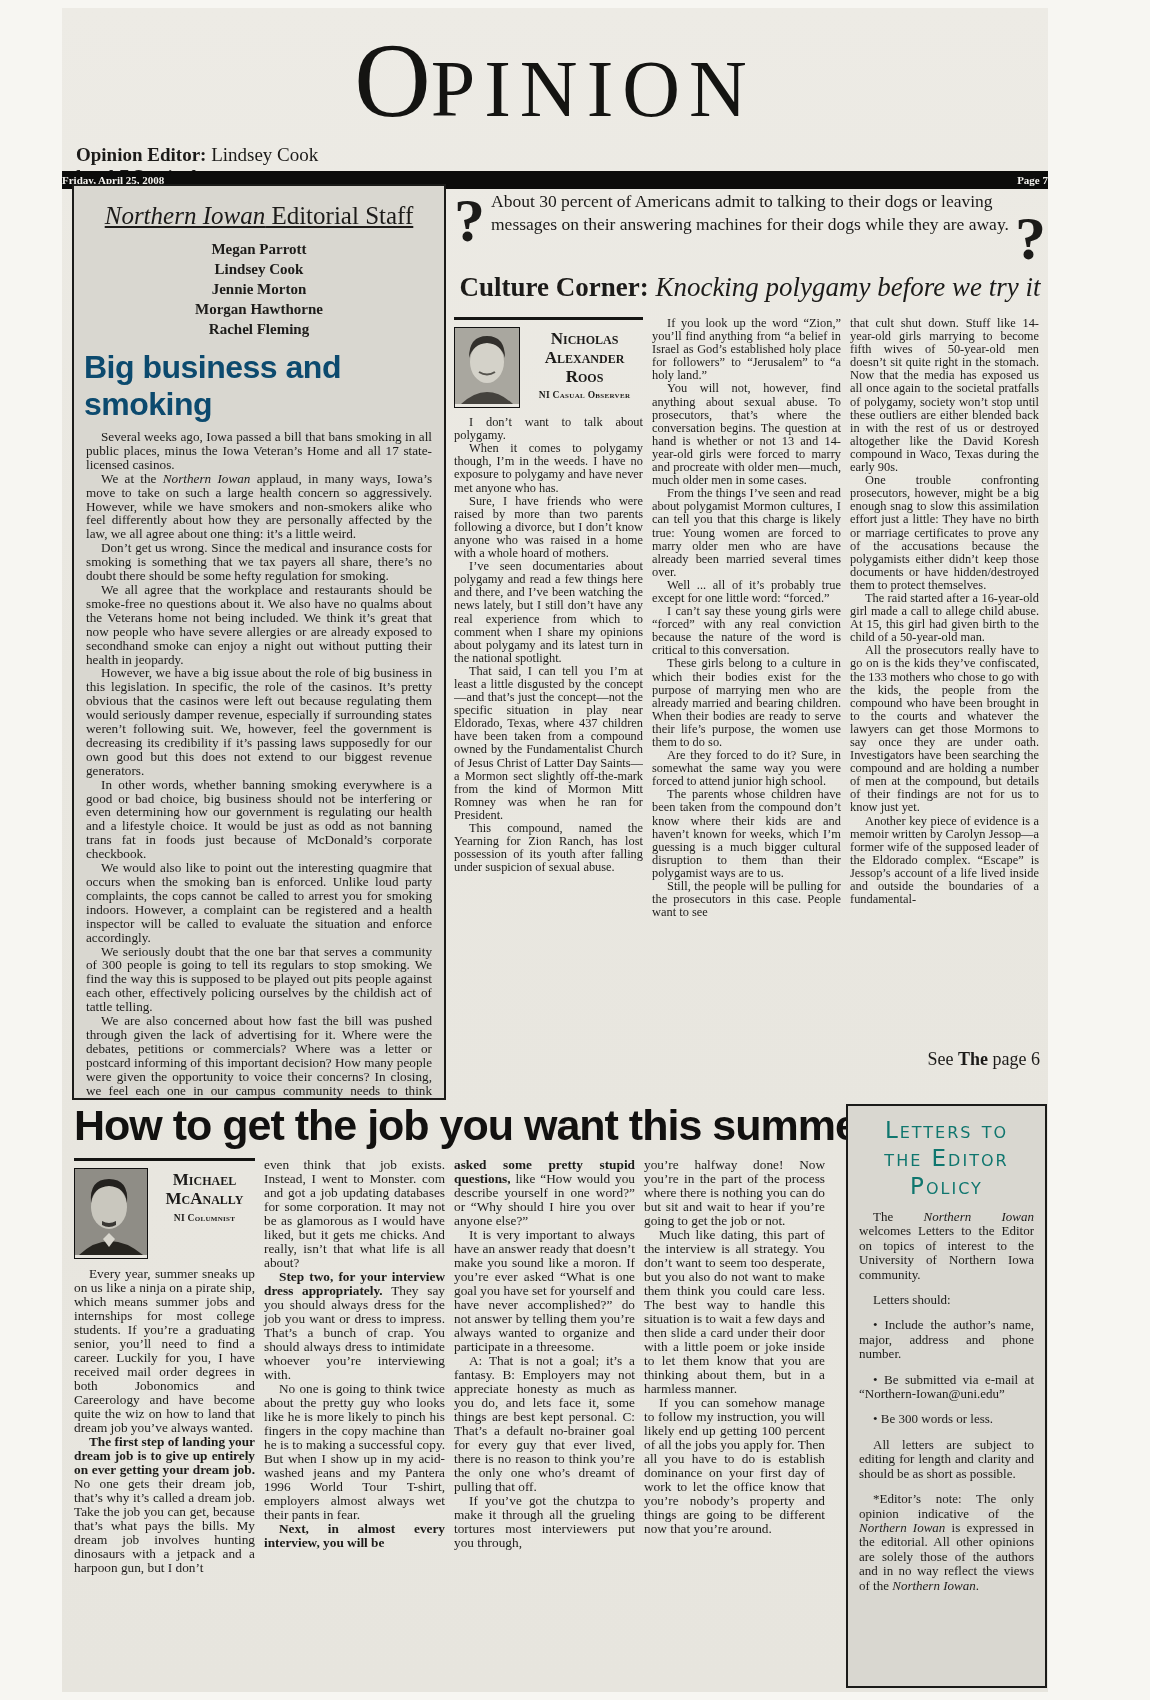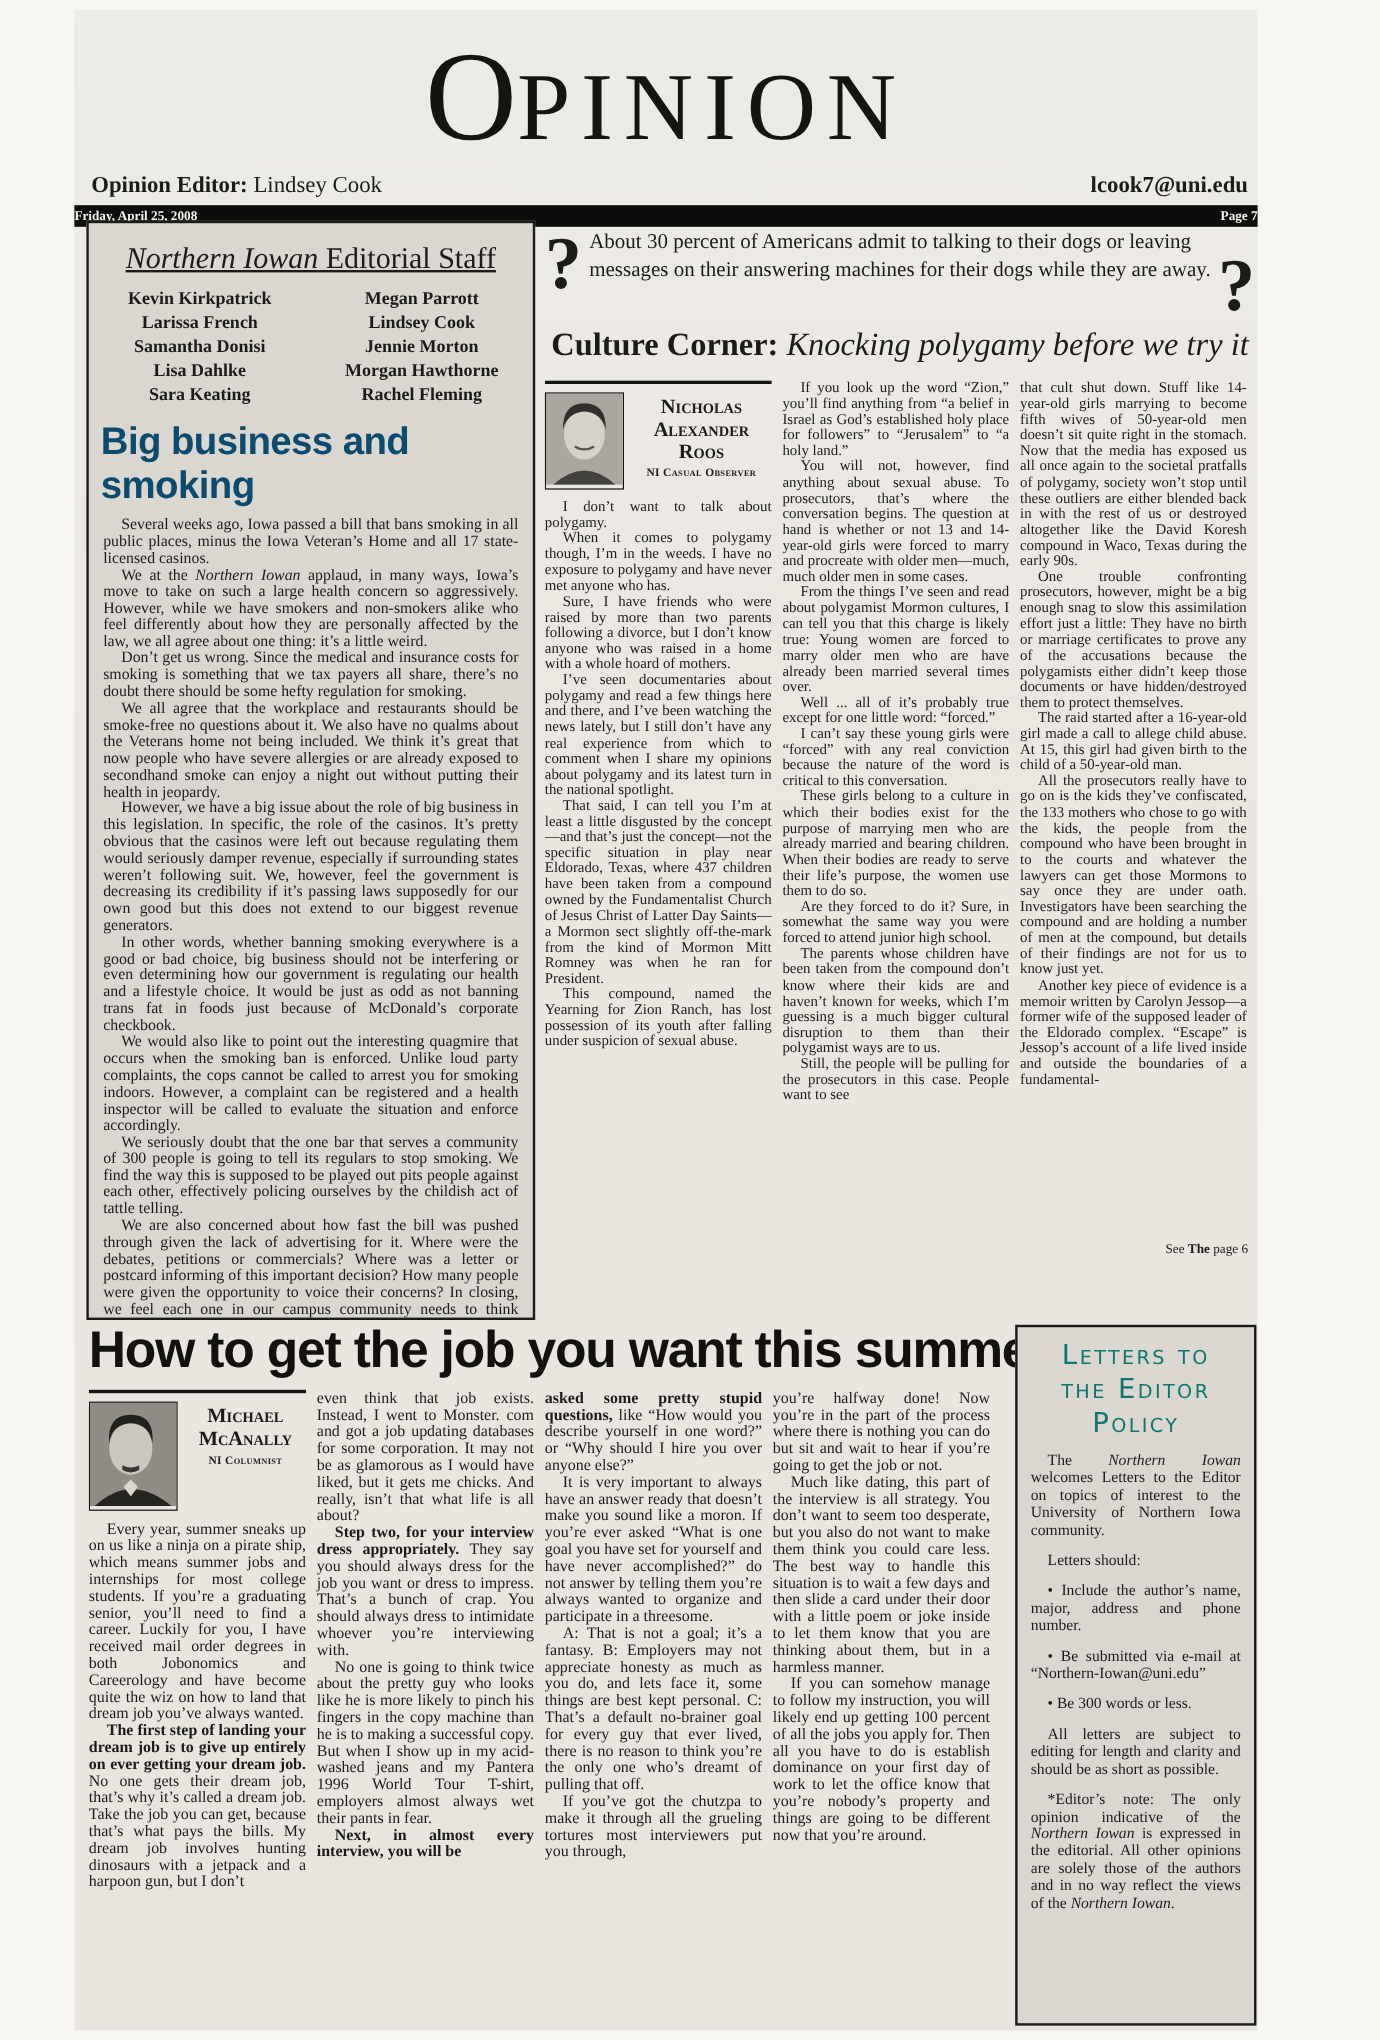--- a/index.html
+++ b/index.html
@@ -6,21 +6,21 @@
   body{width:1150px;height:1700px;background:#f7f6f2;font-family:"Liberation Serif",serif;color:#1c1b19;}
   .page{position:relative;width:1150px;height:1700px;overflow:hidden;}
   .print{position:absolute;left:62px;top:8px;width:986px;height:1684px;
          background:linear-gradient(180deg,#edebe5 0%,#e9e7e0 40%,#e7e5de 100%);}
   .b{font-weight:bold;} .i{font-style:italic;}
 
   
   .masthead{position:absolute;top:18px;left:0;width:100%;text-align:center;color:#141412;}
   .mast-o{font-size:106px;line-height:110px;}
   .mast-rest{font-size:80px;letter-spacing:9px;}
-  .editor-row{position:absolute;top:136px;left:14px;right:8px;display:flex;justify-content:space-between;font-size:19px;}
+  .editor-row{position:absolute;top:136px;left:14px;right:8px;display:flex;justify-content:space-between;font-size:19px;flex-direction:column;}
   .date-bar{position:absolute;top:163px;left:0;right:0;height:18px;background:#0c0c0b;color:#f4f3ef;
             display:flex;justify-content:space-between;align-items:center;font-size:11px;font-weight:bold;
             padding:0 0;box-sizing:border-box;}
 
   
   .left-block{position:absolute;left:10px;top:176px;width:374px;height:916px;background:#d9d7d0;
               border:2px solid #1b1b19;box-sizing:border-box;overflow:hidden;}
   .staff-box{padding-top:16px;}
   .staff-title{text-align:center;font-size:25px;}
   .staff-title span{text-decoration:underline;}
@@ -36,21 +36,21 @@
   .right-area{position:absolute;left:392px;top:180px;width:592px;}
   .dyk-title{text-align:center;font-size:27px;font-weight:bold;}
   .dyk-row{display:flex;align-items:flex-start;margin-top:0;}
   .qmark{font-size:62px;font-weight:bold;line-height:56px;margin-top:4px;}
   .qmark-right{margin-top:22px;}
   .dyk-text{flex:1;text-align:left;font-size:17.5px;line-height:23px;padding:2px 6px;}
   .culture-heading{margin-top:6px;text-align:center;font-size:27px;white-space:nowrap;}
   .ch-b{font-weight:bold;} .ch-i{font-style:italic;}
   .culture-cols{display:flex;gap:9px;margin-top:14px;height:712px;overflow:hidden;}
   .ccol{width:189px;font-size:12.4px;line-height:13.1px;text-align:justify;}
-  .continuation{text-align:right;font-size:11px;margin-top:6px;padding-right:6px;}
+  .continuation{text-align:right;font-size:18px;margin-top:20px;padding-right:6px;}
   .continuation .para{text-indent:0;text-align:right;}
 
   
   .byline-box{border-top:3px solid #151513;padding-top:7px;display:flex;gap:6px;margin-bottom:8px;}
   .photo{border:1px solid #111;flex:none;}
   .byline-meta{flex:1;text-align:center;padding-top:2px;}
   .bn-line{font-variant:small-caps;font-weight:bold;font-size:17px;line-height:19px;}
   .byline-role{font-variant:small-caps;font-weight:bold;font-size:9.5px;margin-top:3px;letter-spacing:0.3px;}
 
   
@@ -89,27 +89,20 @@
       <span>Friday, April 25, 2008</span>
       <span>Page 7</span>
     </div>
 
     <div class="left-block">
       <div class="staff-box">
         <div class="staff-title">
           <span class="i">Northern Iowan</span><span> Editorial Staff</span>
         </div>
         <div class="staff-cols">
-          <div class="staff-col">
-              <div class="staff-name">Kevin Kirkpatrick</div>
-              <div class="staff-name">Larissa French</div>
-              <div class="staff-name">Samantha Donisi</div>
-              <div class="staff-name">Lisa Dahlke</div>
-              <div class="staff-name">Sara Keating</div>
-            </div>
           <div class="staff-col">
               <div class="staff-name">Megan Parrott</div>
               <div class="staff-name">Lindsey Cook</div>
               <div class="staff-name">Jennie Morton</div>
               <div class="staff-name">Morgan Hawthorne</div>
               <div class="staff-name">Rachel Fleming</div>
             </div>
         </div>
       </div>
       <div class="smoking-headline">Big business and smoking</div>

